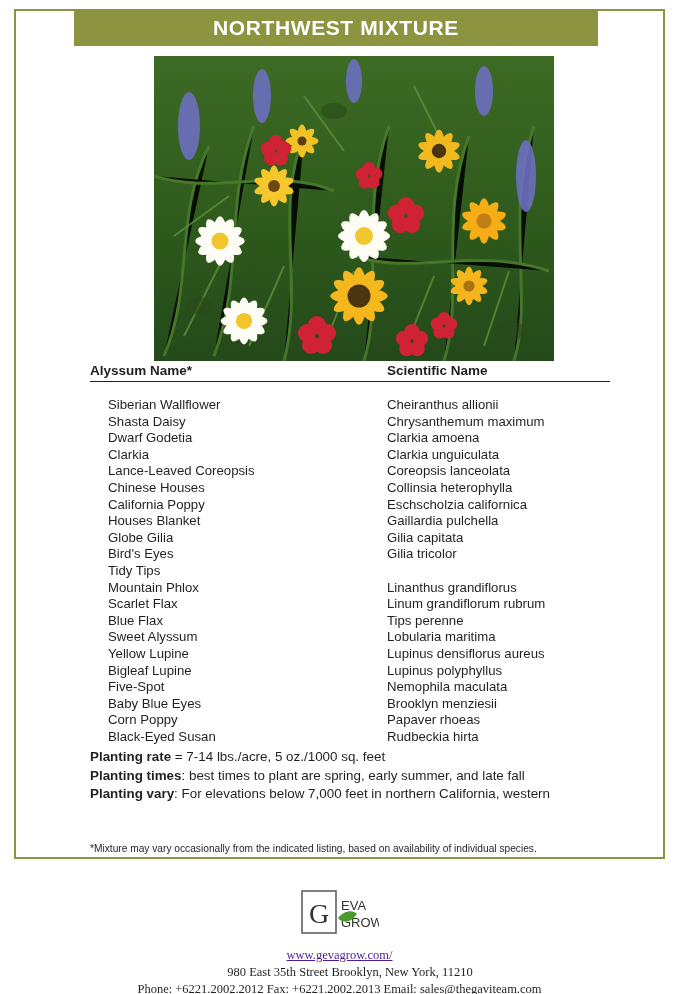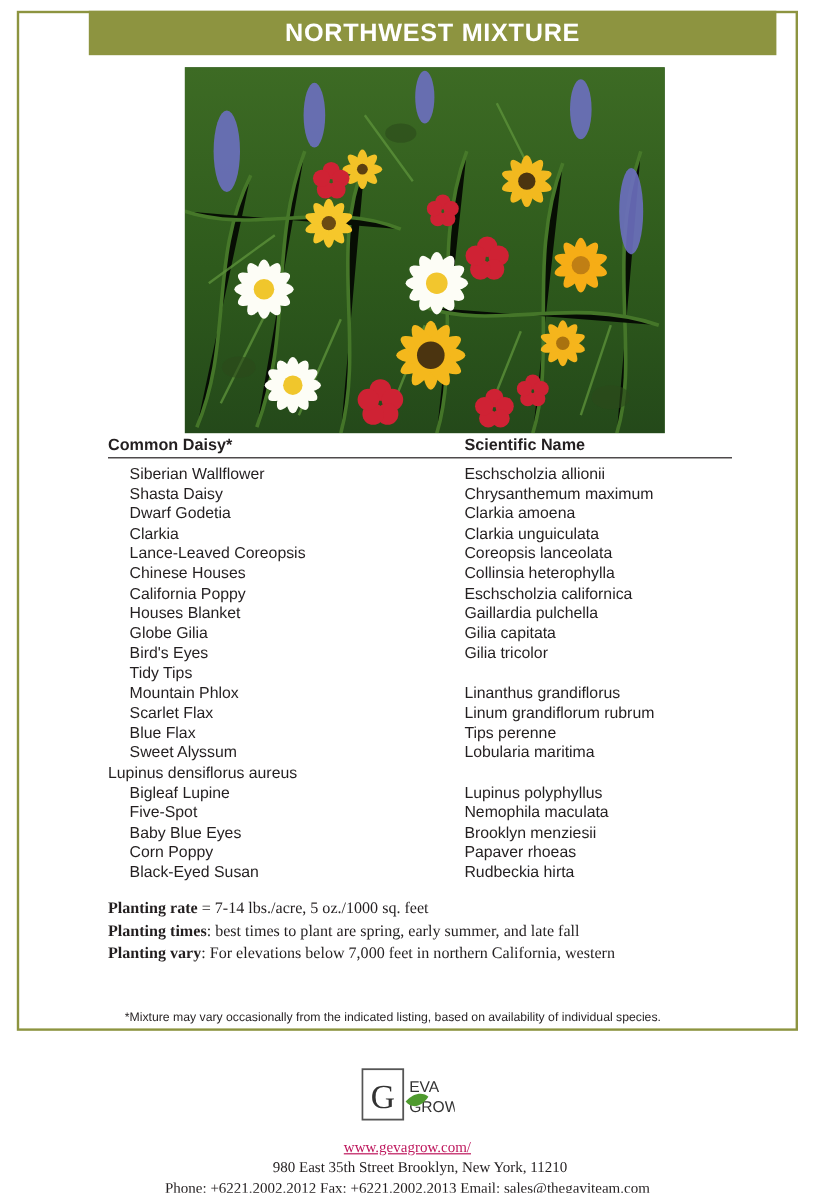--- a/index.html
+++ b/index.html
@@ -27,21 +27,21 @@
     top: 9px;
     width: 651px;
     height: 850px;
     border: 2px solid #8d9440;
     box-sizing: border-box;
   }
   .title-banner {
     position: absolute;
     left: 74px;
     top: 9px;
-    width: 573px;
+    width: 524px;
     height: 37px;
     background: #8d9440;
     display: flex;
     align-items: center;
     justify-content: center;
   }
   .title-banner .title-text {
     color: #ffffff;
     font-size: 21px;
     font-weight: bold;
@@ -67,44 +67,44 @@
   .tbl-head {
     display: flex;
     font-size: 13.5px;
     font-weight: bold;
     padding-bottom: 3px;
     border-bottom: 1.5px solid #231f20;
   }
   .col-a { width: 297px; }
   .col-b { width: 223px; }
   .tbl-body {
-    margin-top: 5px;
+    margin-top: 15px;
   }
   .row {
     display: flex;
     font-size: 13.2px;
     line-height: 16.6px;
   }
   .row .col-a { padding-left: 18px; box-sizing: border-box; }
   .row .col-b { }
 
   .notes {
     position: absolute;
     left: 90px;
     top: 748px;
     width: 525px;
     font-size: 13.4px;
     line-height: 17.5px;
   }
-  .notes .line { margin: 0 0 1px 0; font-family: Liberation Serif, serif; }
+  .notes .line { margin: 0 0 1px 0; }
   .notes b { font-weight: bold; }
   .notes .indent { padding-left: 25px; }
   .footnote {
     position: absolute;
-    left: 104px;
+    left: 90px;
     top: 843px;
     width: 530px;
     font-size: 10.2px;
     color: #231f20;
   }
 
   .logo-block {
     position: absolute;
     left: 0;
     top: 890px;
@@ -112,21 +112,21 @@
     text-align: center;
   }
   .logo-mark {
     display: inline-block;
   }
   .site-link {
     display: block;
     margin-top: 2px;
     font-family: "Liberation Serif", serif;
     font-size: 12.5px;
-    color: #be185d;
+    color: #4c1d95;
     text-decoration: underline;
   }
   .addr {
     display: block;
     font-family: "Liberation Serif", serif;
     font-size: 12.5px;
     margin-top: 2px;
     padding-left: 21px;
   }
   .contact {
@@ -334,27 +334,27 @@
       <g fill="#2b4a1a" opacity="0.6">
         <ellipse cx="45" cy="250" rx="14" ry="9"></ellipse>
         <ellipse cx="355" cy="275" rx="16" ry="10"></ellipse>
         <ellipse cx="180" cy="55" rx="13" ry="8"></ellipse>
       </g>
     </svg>
   </div>
 
   <div class="table-wrap">
     <div class="tbl-head">
-      <div class="col-a">Common Daisy*</div>
+      <div class="col-a">Alyssum Name*</div>
       <div class="col-b">Scientific Name</div>
     </div>
     <div class="tbl-body">
       <div class="row">
         <div class="col-a">Siberian Wallflower</div>
-        <div class="col-b">Eschscholzia allionii</div>
+        <div class="col-b">Cheiranthus allionii</div>
       </div>
       <div class="row">
         <div class="col-a">Shasta Daisy</div>
         <div class="col-b">Chrysanthemum maximum</div>
       </div>
       <div class="row">
         <div class="col-a">Dwarf Godetia</div>
         <div class="col-b">Clarkia amoena</div>
       </div>
       <div class="row">
@@ -398,20 +398,21 @@
       </div>
       <div class="row">
         <div class="col-a">Blue Flax</div>
         <div class="col-b">Tips perenne</div>
       </div>
       <div class="row">
         <div class="col-a">Sweet Alyssum</div>
         <div class="col-b">Lobularia maritima</div>
       </div>
       <div class="row">
+        <div class="col-a">Yellow Lupine</div>
         <div class="col-b">Lupinus densiflorus aureus</div>
       </div>
       <div class="row">
         <div class="col-a">Bigleaf Lupine</div>
         <div class="col-b">Lupinus polyphyllus</div>
       </div>
       <div class="row">
         <div class="col-a">Five-Spot</div>
         <div class="col-b">Nemophila maculata</div>
       </div>

